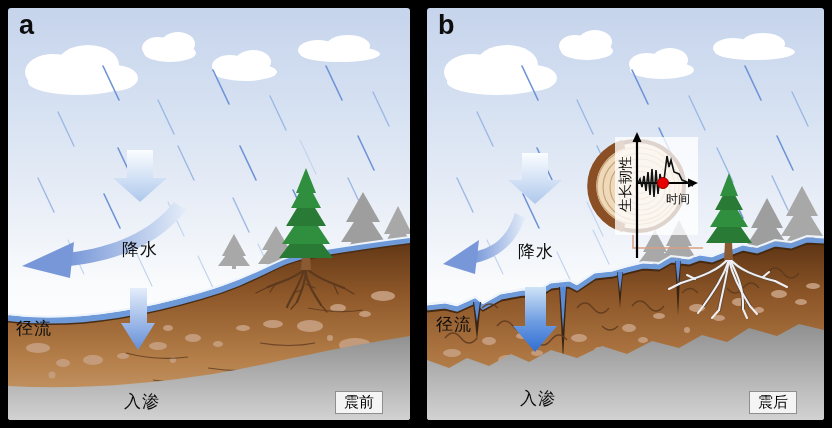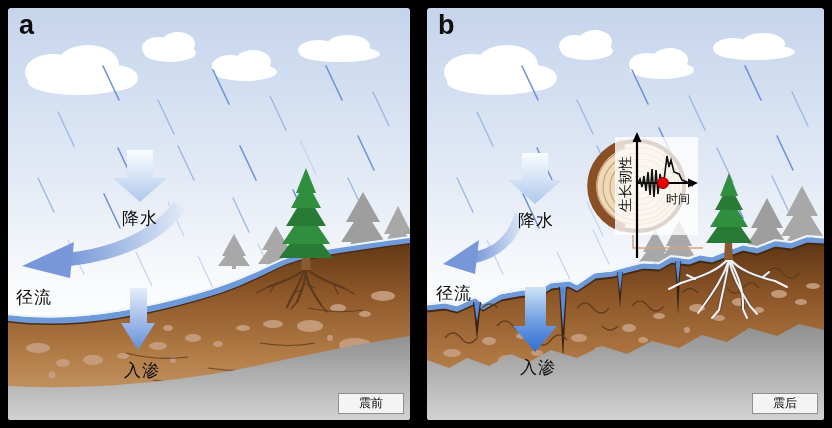--- a/index.html
+++ b/index.html
@@ -3,23 +3,23 @@
 <meta charset="utf-8">
 <style>
   html,body{margin:0;padding:0;background:#000;}
   .stage{position:relative;width:832px;height:428px;background:#000;font-family:"Liberation Sans",sans-serif;}
   .panel{position:absolute;top:8px;height:412px;overflow:hidden;border-radius:3px;
          background:linear-gradient(180deg,#c6d4ec 0%,#d7e2f2 26%,#e9eef7 48%,#f8fafc 66%,#ffffff 80%);}
   #panel-a{left:8px;width:402px;}
   #panel-b{left:427px;width:397px;}
   svg.scene{position:absolute;left:0;top:0;}
   .panel-letter{position:absolute;left:11px;top:2px;font-size:27px;font-weight:bold;color:#0d0d0d;z-index:5;}
-  .lbl{position:absolute;font-size:17px;color:#0d0d0d;white-space:nowrap;z-index:5;letter-spacing:1px;}
-  .badge{position:absolute;right:6px;bottom:6px;background:#f4f4f4;border:1px solid #8f8f8f;
-         padding:1px 20px;font-size:12px;color:#000;z-index:6;}
+  .lbl{position:absolute;font-size:17px;color:#0d0d0d;white-space:nowrap;z-index:5;letter-spacing:1px;margin-top:31px;}
+  .badge{position:absolute;right:27px;bottom:6px;background:#f4f4f4;border:1px solid #8f8f8f;
+         padding:1px 8px;font-size:15px;color:#000;z-index:6;}
   .ylabel{position:absolute;left:166px;top:168px;width:64px;height:16px;text-align:center;
           font-size:14px;color:#0d0d0d;transform:rotate(-90deg);z-index:6;white-space:nowrap;}
   .xlabel{position:absolute;left:239px;top:183px;font-size:12px;color:#0d0d0d;z-index:6;white-space:nowrap;}
 </style>
 </head>
 <body>
 
 <div class="stage">
 
   <section class="panel" id="panel-a">

